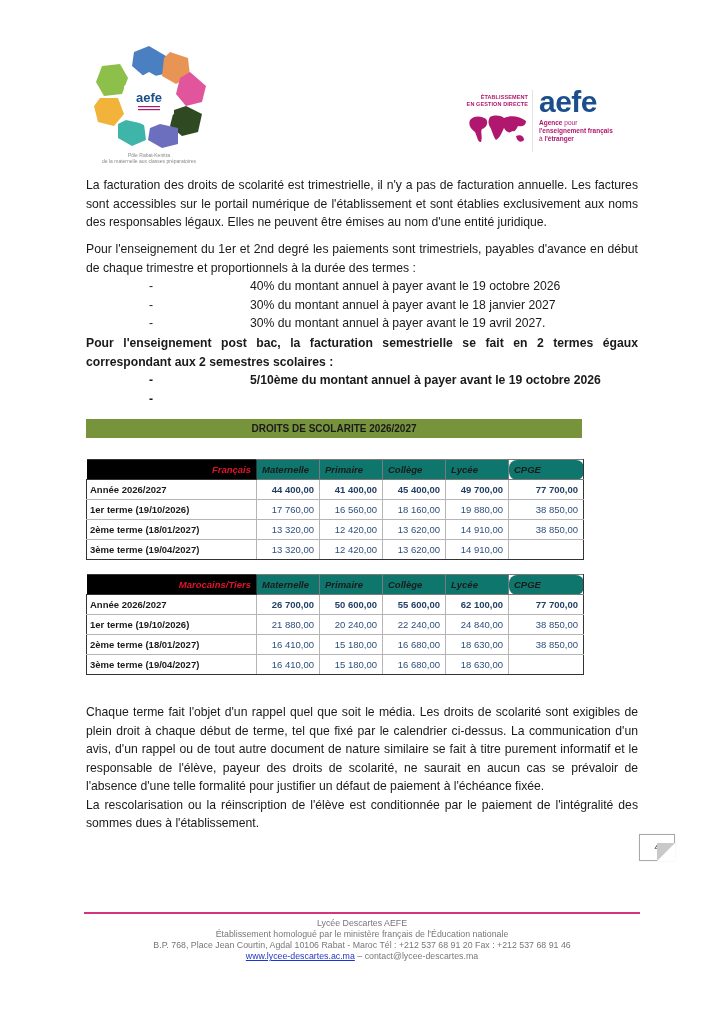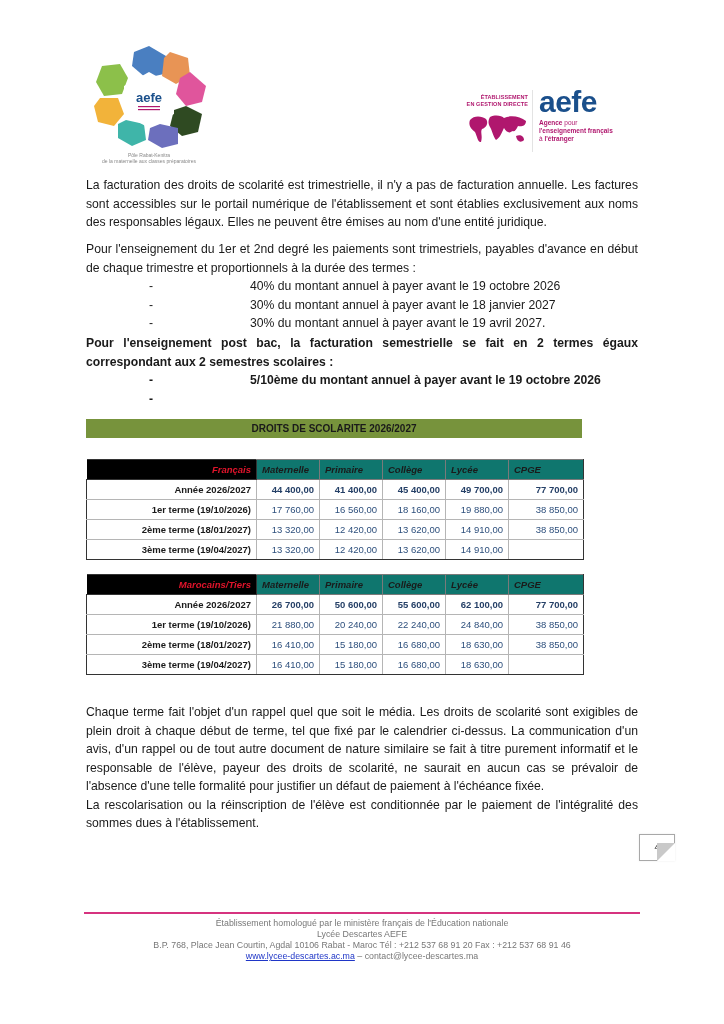--- a/index.html
+++ b/index.html
@@ -37,27 +37,27 @@
   table.fees td, table.fees th { height: 19px; padding: 0 5px; white-space: nowrap; }
   table.fees col.c0 { width: 170px; }
   table.fees col.cn { width: 63px; }
   table.fees col.cl { width: 75px; }
   table.fees thead th { background: #0f766e; font-style: italic; font-weight: bold; text-align: left;
                         border: 1px solid #7a7a7a; color: #1a1a1a; }
   table.fees thead th.label { background: #000000; border: none; border-bottom: 1.5px solid #333;
                               color: #e0142b; text-align: right; padding-left: 3px; }
   table.fees thead { border-top: 1.5px solid #333; }
   table.fees tbody td { border: 1px solid #b5b5b5; color: #2d4f7c; text-align: right; }
-  table.fees tbody td.rowlabel { color: #1a1a1a; font-weight: bold; text-align: right; padding-left: 3px;
+  table.fees tbody td.rowlabel { color: #1a1a1a; font-weight: bold; text-align: left; padding-left: 3px;
                                  border-left: 1.5px solid #333; }
   table.fees tbody tr.total td { font-weight: bold; color: #243f66; }
   table.fees tbody tr.total td.rowlabel { color: #1a1a1a; }
   table.fees tbody tr td:last-child { border-right: 1.5px solid #333; }
   table.fees tbody tr:last-child td { border-bottom: 1.5px solid #333; }
-  table.fees thead th:last-child { border-right: 1.5px solid #333; }
+  table.fees thead th:last-child { border-right: 1.5px solid #333; border-radius: 8px; }
   table.fees thead th.first-head { border-left: 1.5px solid #333; }
   table.fees tbody tr.total td { border-top: 1.5px solid #333; }
 
   
   .page-num { position: absolute; left: 639px; top: 834px; width: 34px; height: 25px; border: 1px solid #a8a8a8;
               background: #fff; font-size: 9px; text-align: center; line-height: 24px; color: #222;
               box-shadow: 0 0 2px rgba(0,0,0,0.08); }
   .page-num .fold { position: absolute; right: -1px; bottom: -1px; width: 0; height: 0;
                     border-left: 9px solid #c9c9c9; border-top: 9px solid #c9c9c9;
                     border-right: 9px solid #fff; border-bottom: 9px solid #fff; }
@@ -251,19 +251,19 @@
   <p>La rescolarisation ou la réinscription de l'élève est conditionnée par le paiement de l'intégralité des sommes dues à l'établissement.</p>
 </div>
 
 <div class="page-num">
   <span>4</span>
   <span class="fold"></span>
 </div>
 
 <div class="footer-line"></div>
 <div class="footer">
+  <div>Lycée Descartes AEFE</div>
   <div>Établissement homologué par le ministère français de l'Éducation nationale</div>
-  <div>Lycée Descartes AEFE</div>
   <div>B.P. 768, Place Jean Courtin, Agdal 10106  Rabat  - Maroc  Tél : +212 537 68 91 20  Fax : +212 537 68 91 46</div>
   <div>
     <a>www.lycee-descartes.ac.ma</a><span> – </span><span>contact@lycee-descartes.ma</span>
   </div>
 </div>
 
 </body></html>

